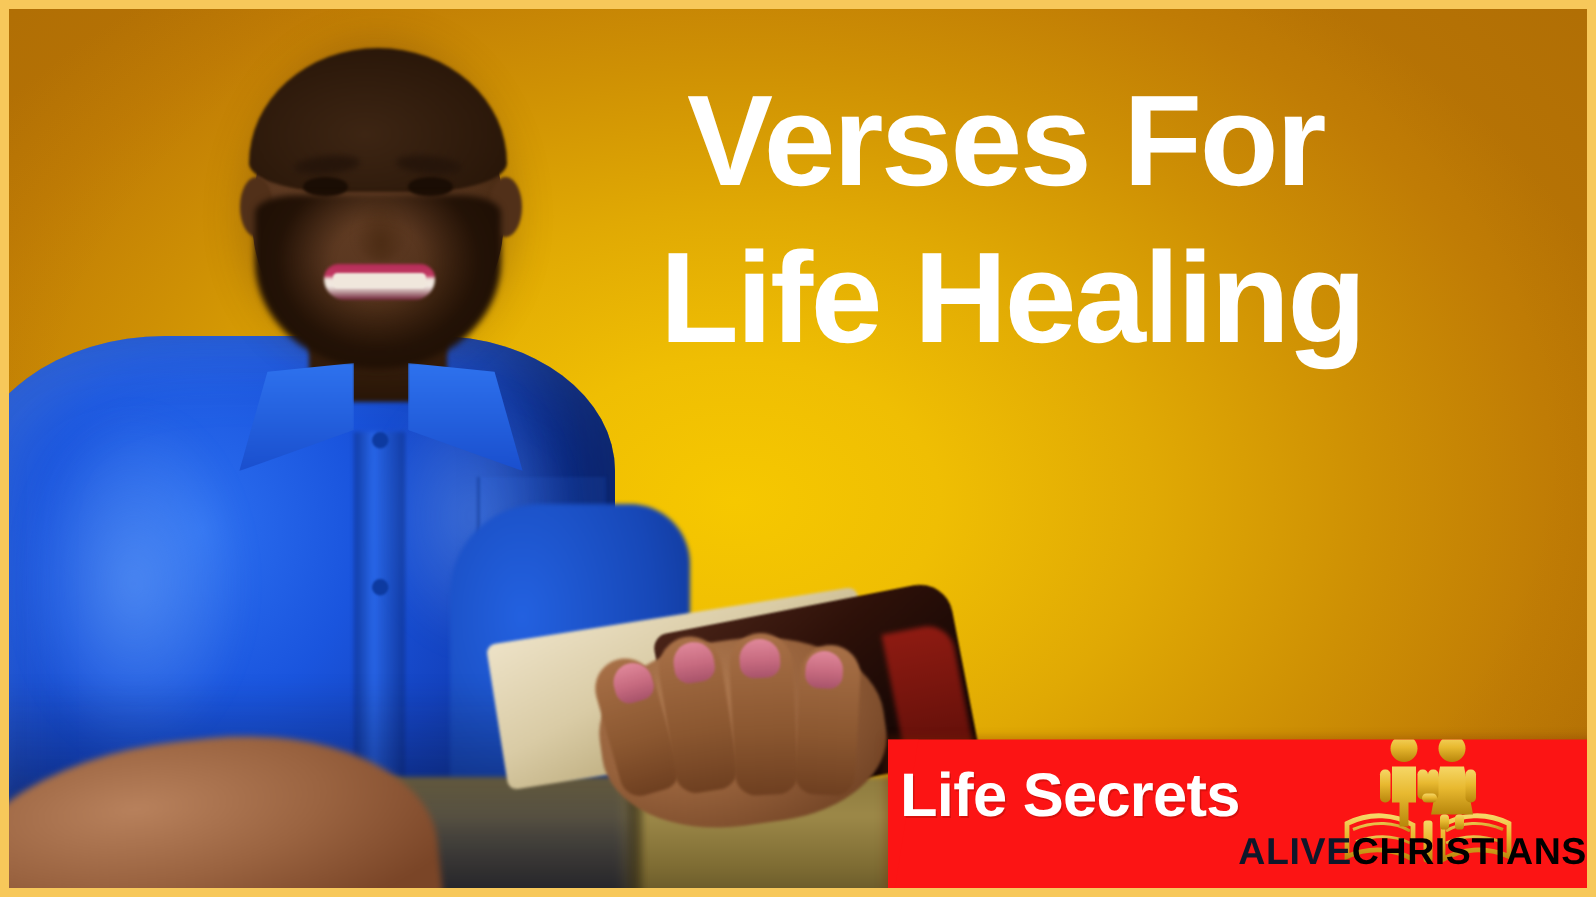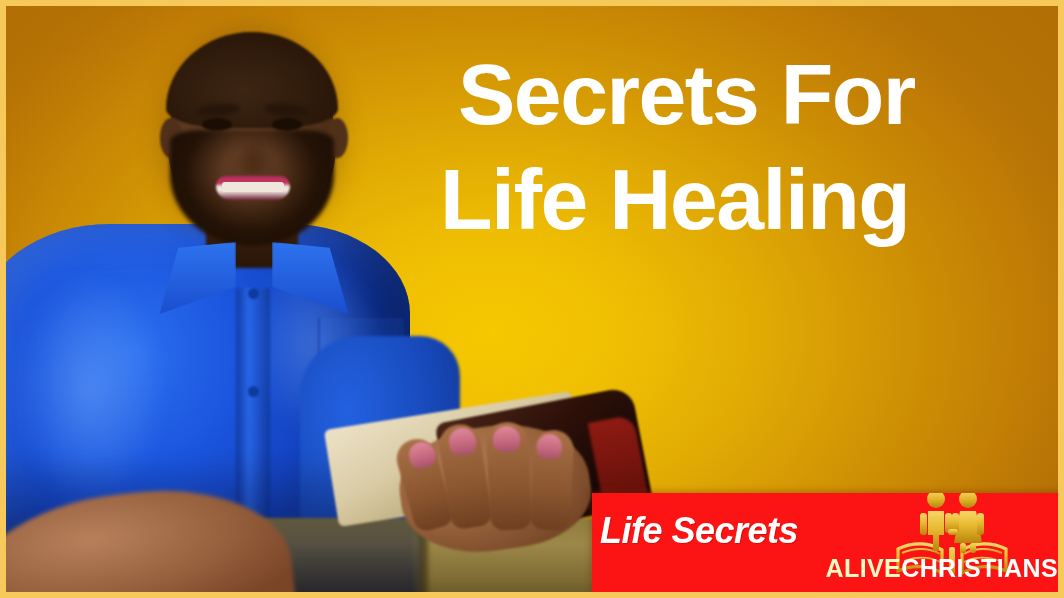--- a/index.html
+++ b/index.html
@@ -407,40 +407,39 @@
     background: #FC1414;
     transform: skewX(-9deg);
   }
   .logo-wordmark {
     position: absolute;
     left: 8px;
     top: 14px;
     color: #FFFFFF;
     font-family: "Liberation Sans", sans-serif;
     font-weight: bold;
-    font-size: 36px;
+    font-size: 41px;
     line-height: 47px;
     letter-spacing: -0.5px;
     white-space: nowrap;
     text-shadow: 1px 1px 0 rgba(150,10,0,0.35);
-    font-style: italic;
   }
   .logo-sub {
     position: absolute;
     right: 6px;
     top: 63px;
     font-family: "Liberation Sans", sans-serif;
     font-weight: bold;
     font-size: 25px;
     line-height: 25px;
     letter-spacing: 0.4px;
     white-space: nowrap;
   }
-  .logo-sub .alive { color: #fef9c3; margin-top: 17px; }
-  .logo-sub .christians { color: #ffffff; }
+  .logo-sub .alive { color: #0f172a; margin-top: 17px; }
+  .logo-sub .christians { color: #000000; }
 
   .logo-mark {
     position: absolute;
     left: 300px;
     top: -6px;
     width: 120px;
     height: 96px;
   }
 
   
@@ -497,21 +496,21 @@
     <div class="finger f2" data-interactable="false"></div>
     <div class="finger f3" data-interactable="false"></div>
     <div class="finger f4" data-interactable="false"></div>
     <div class="nail n1" data-interactable="false"></div>
     <div class="nail n2" data-interactable="false"></div>
     <div class="nail n3" data-interactable="false"></div>
     <div class="nail n4" data-interactable="false"></div>
   </div>
 
   <div class="title-block" data-interactable="false">
-    <span class="title-line title-line-1" data-interactable="false">Secrets For</span>
+    <span class="title-line title-line-1" data-interactable="false">Verses For</span>
     <span class="title-line title-line-2" data-interactable="false">Life Healing</span>
   </div>
 
   <div class="logo-banner" data-interactable="true">
 
     <span class="logo-wordmark" data-interactable="false">Life Secrets</span>
 
     <div class="logo-mark" data-interactable="false">
       <svg viewBox="0 0 120 96" width="120" height="96" aria-hidden="true">
         <defs>

